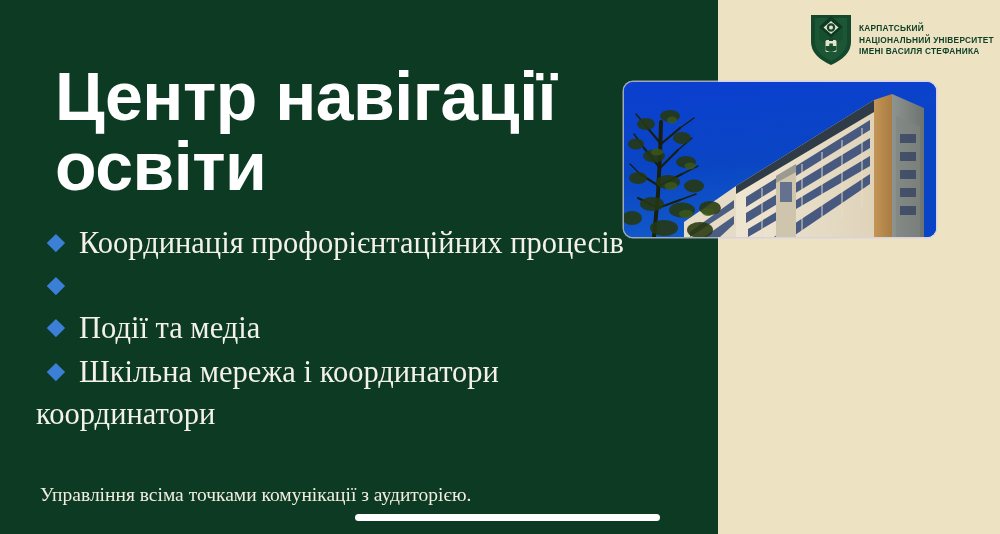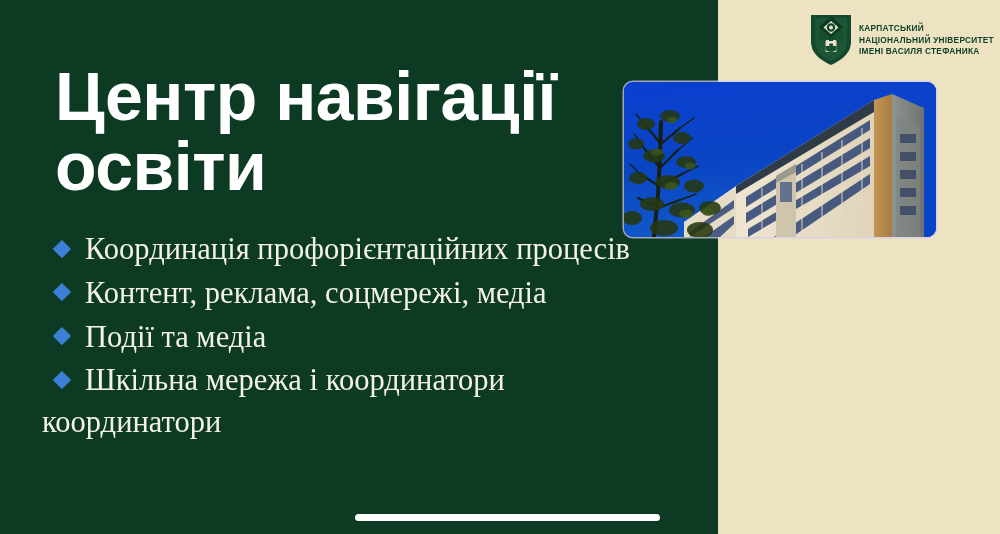--- a/index.html
+++ b/index.html
@@ -90,21 +90,21 @@
     letter-spacing: -0.5px;
     color: #ffffff;
     z-index: 4;
   }
 
   
   .bullets {
     position: absolute;
     left: 32px; top: 218px;
     width: 645px;
-    margin: 10px;
+    margin: 4px;
     padding: 0;
     list-style: none;
     z-index: 4;
   }
   .bullet-item {
     position: relative;
     font-size: 30.5px;
     line-height: 1.30;
     color: #f4f2e8;
     margin: 0 0 2px 0;
@@ -274,25 +274,26 @@
     </svg>
   </div>
 
   <h1 class="title">Центр навігації освіти</h1>
 
   <ul class="bullets">
     <li class="bullet-item">
       <span class="diamond"></span><span class="btext">Координація профорієнтаційних процесів</span>
     </li>
     <li class="bullet-item">
-      <span class="diamond"></span><span class="btext">Контент, реклама, соцмережі, медіа</span>
+      <span class="diamond"></span>
     </li>
     <li class="bullet-item">
       <span class="diamond"></span><span class="btext">Події та медіа</span>
     </li>
     <li class="bullet-item">
       <span class="diamond"></span><span class="btext">Шкільна мережа і координатори координатори</span>
     </li>
   </ul>
 
+  <p class="caption">Управління всіма точками комунікації з аудиторією.</p>
   <div class="underline-bar"></div>
 
 </div>
 
 </body></html>

